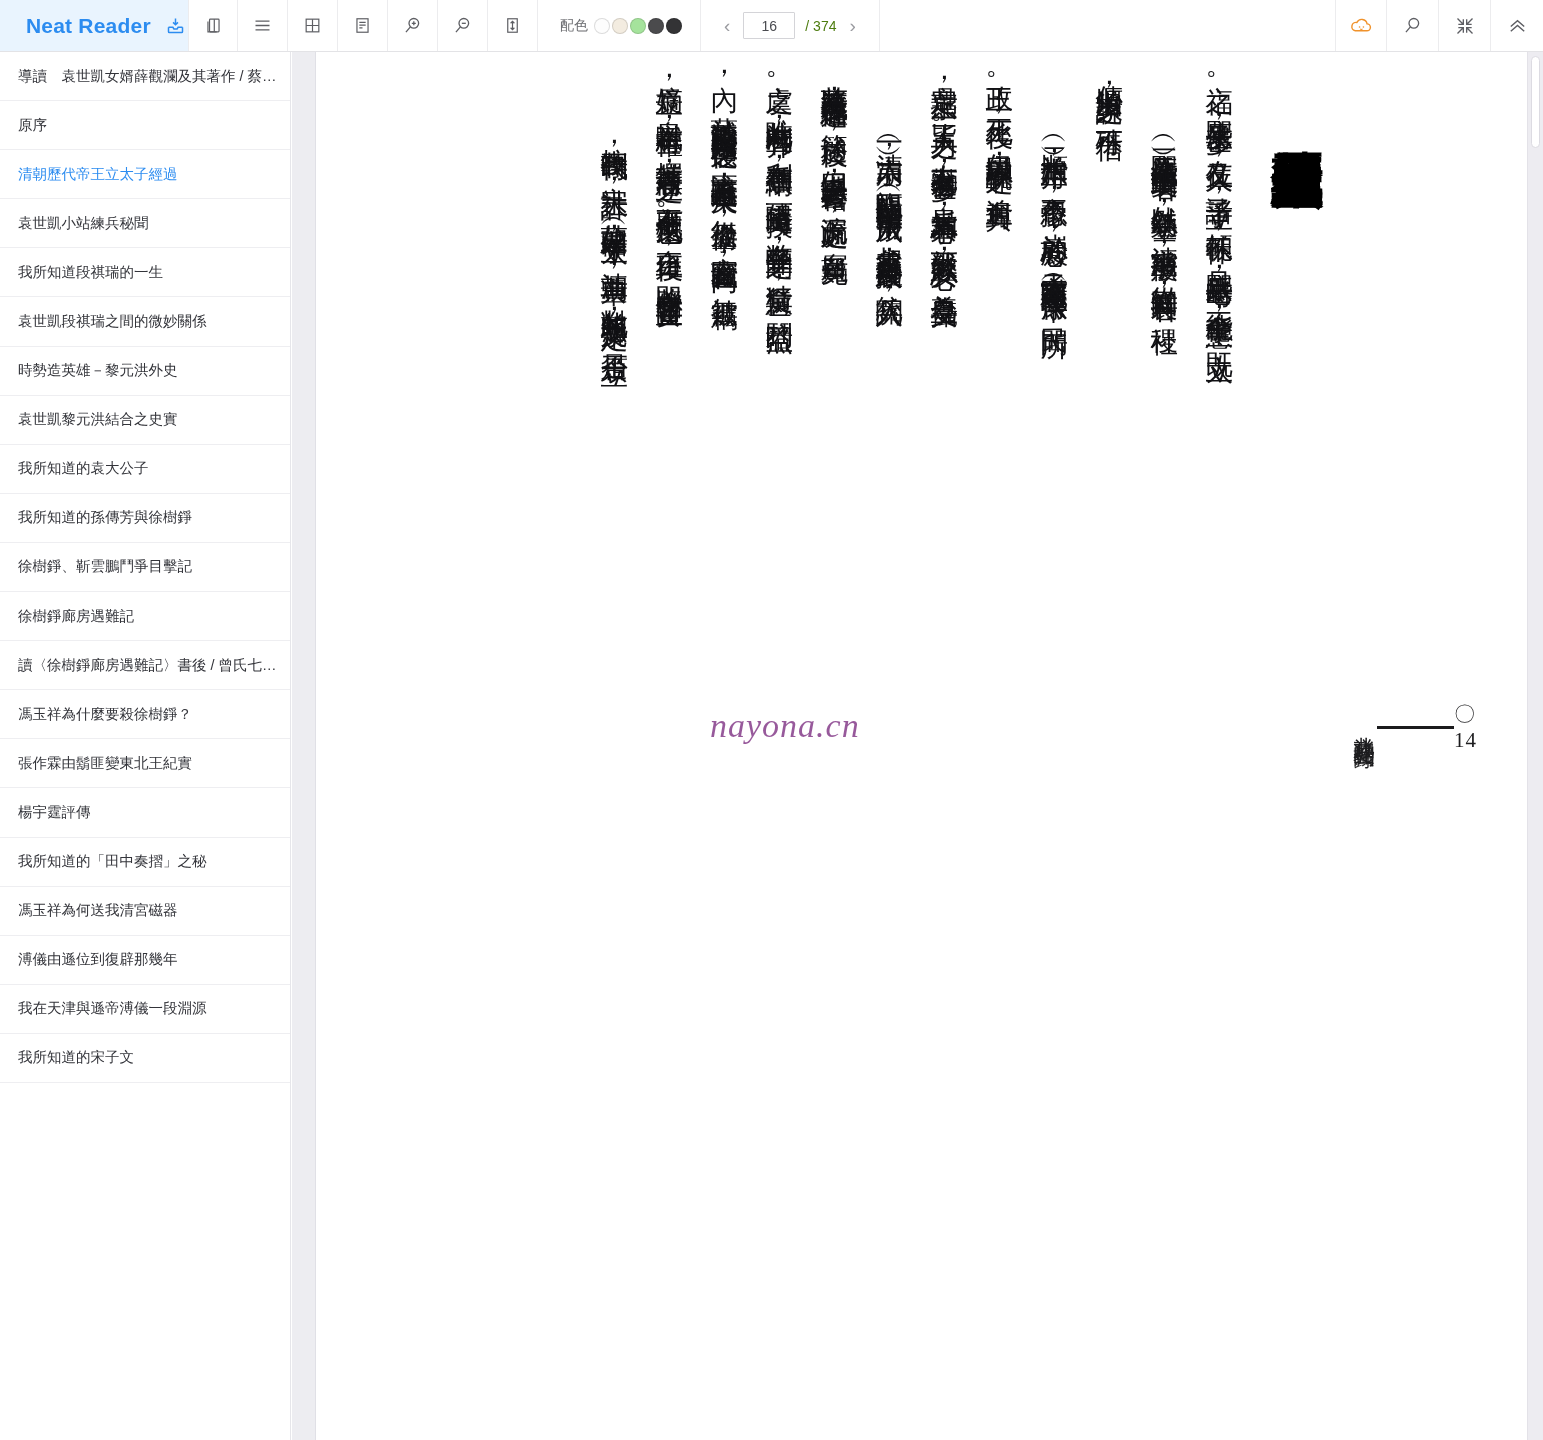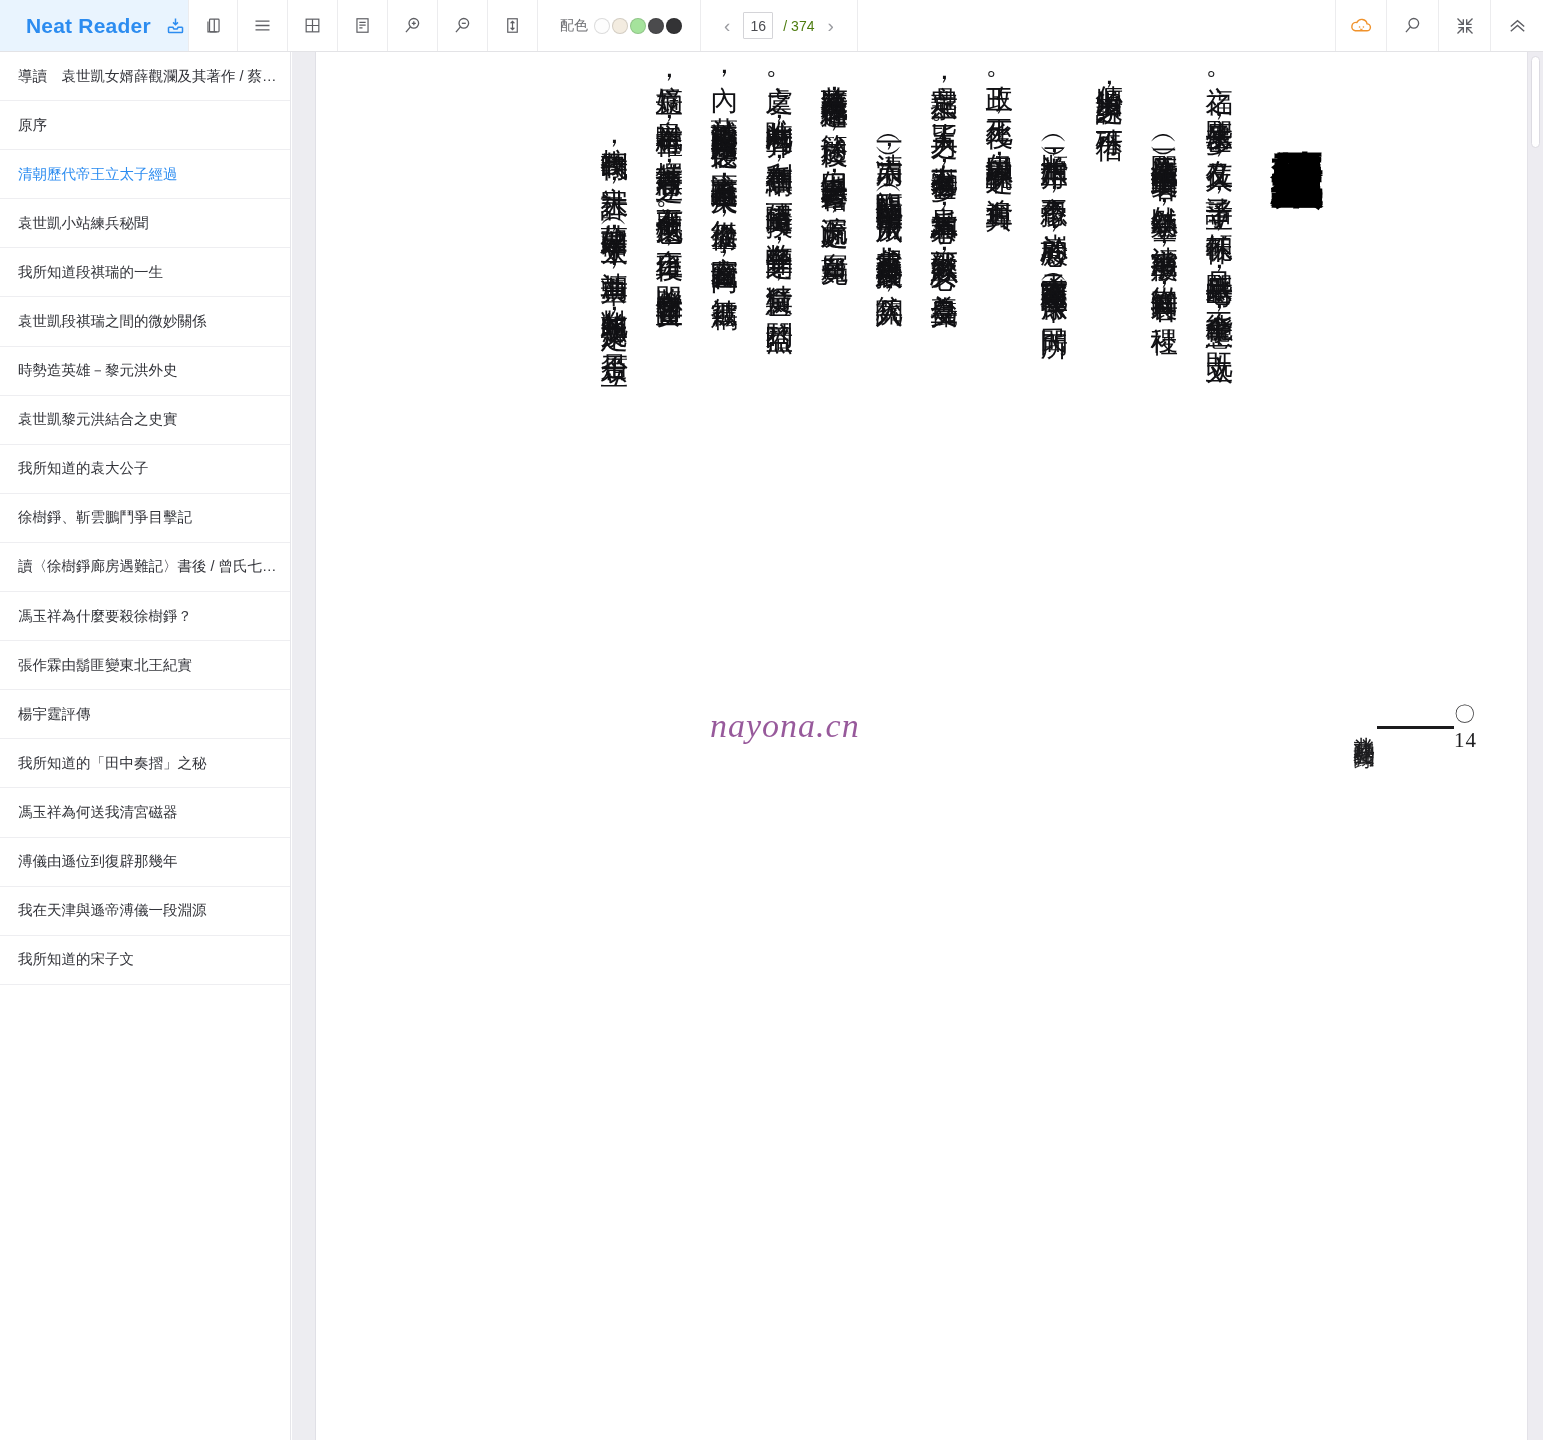--- a/index.html
+++ b/index.html
@@ -89,21 +89,21 @@
   }
   .chev {
     color: #9a9ba0;
     font-size: 19px;
     cursor: pointer;
     user-select: none;
     padding: 0 3px;
     line-height: 1;
   }
   .page-input {
-    width: 30px; height: 27px;
+    width: 52px; height: 27px;
     border: 1px solid #d4d4d8;
     background: #fff;
     text-align: center;
     font-size: 14px;
     color: #4a4b50;
     font-family: "Liberation Sans", "DejaVu Sans", sans-serif;
     border-radius: 1px;
     padding: 0;
   }
   .page-total {
@@ -409,21 +409,23 @@
   <ul class="toc-list">
     <li class="toc-item">導讀　袁世凱女婿薛觀瀾及其著作 / 蔡…</li>
     <li class="toc-item">原序</li>
     <li class="toc-item active">清朝歷代帝王立太子經過</li>
     <li class="toc-item">袁世凱小站練兵秘聞</li>
     <li class="toc-item">我所知道段祺瑞的一生</li>
     <li class="toc-item">袁世凱段祺瑞之間的微妙關係</li>
     <li class="toc-item">時勢造英雄－黎元洪外史</li>
     <li class="toc-item">袁世凱黎元洪結合之史實</li>
     <li class="toc-item">我所知道的袁大公子</li>
+    <li class="toc-item">我所知道的孫傳芳與徐樹錚</li>
     <li class="toc-item">徐樹錚、靳雲鵬鬥爭目擊記</li>
+    <li class="toc-item">徐樹錚廊房遇難記</li>
     <li class="toc-item">讀〈徐樹錚廊房遇難記〉書後 / 曾氏七…</li>
     <li class="toc-item">馮玉祥為什麼要殺徐樹錚？</li>
     <li class="toc-item">張作霖由鬍匪變東北王紀實</li>
     <li class="toc-item">楊宇霆評傳</li>
     <li class="toc-item">我所知道的「田中奏摺」之秘</li>
     <li class="toc-item">馮玉祥為何送我清宮磁器</li>
     <li class="toc-item">溥儀由遜位到復辟那幾年</li>
     <li class="toc-item">我在天津與遜帝溥儀一段淵源</li>
     <li class="toc-item">我所知道的宋子文</li>
   </ul>

